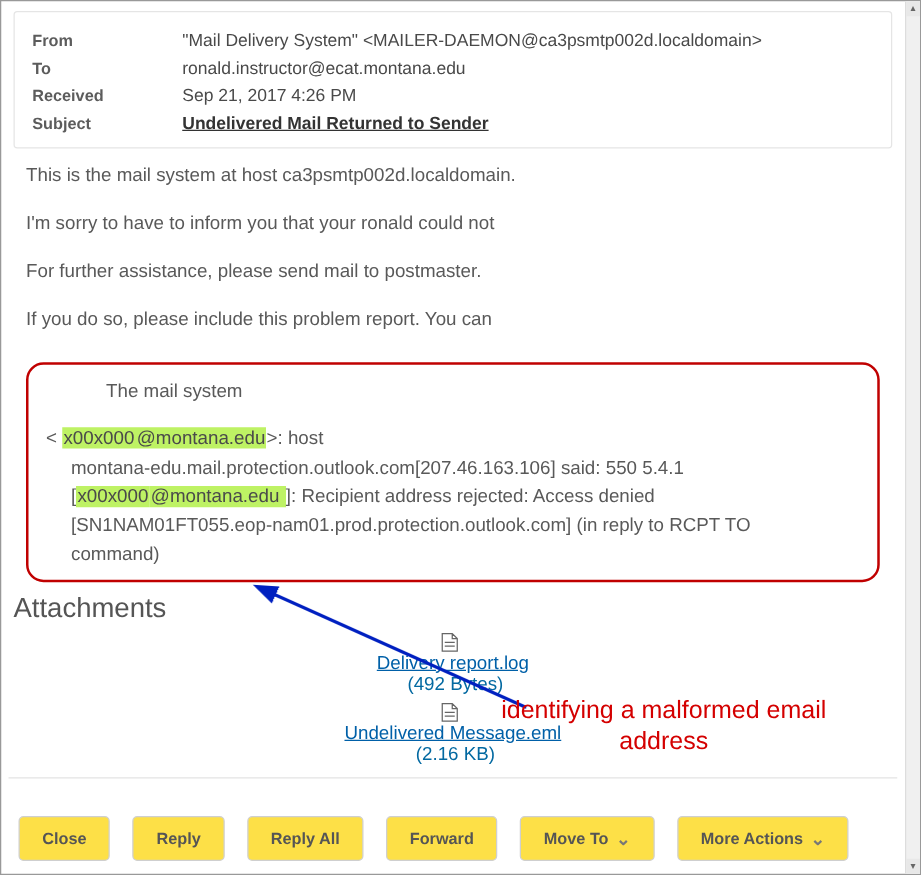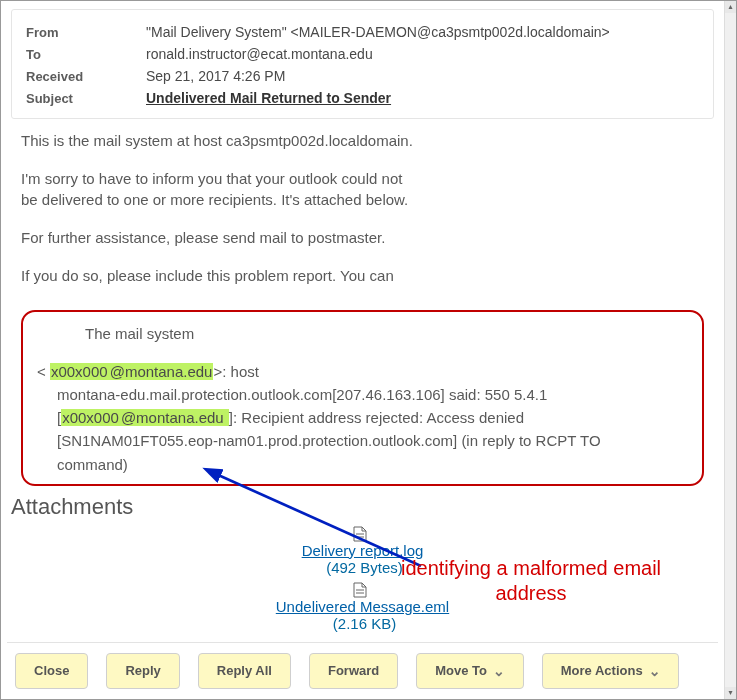--- a/index.html
+++ b/index.html
@@ -87,28 +87,29 @@
     border-top: 1px solid #e3e3e3;
     padding: 10px 8px 14px 8px;
     display: flex;
     gap: 18px;
     margin-top: 10px;
   }
   .btn {
     border: 1px solid #cfcfcf;
     border-radius: 4px;
     padding: 9px 18px;
-    background: #fef9c3;
+    background: #fde047;
     color: #555;
     font-size: 13px;
     font-weight: 600;
     cursor: pointer;
     display: inline-flex;
     align-items: center;
     gap: 6px;
+    margin-top: 20px;
   }
   .chev { font-size: 14px; color: #777; font-weight: 800; }
   .annotation {
     position: absolute;
     color: #d40000;
     font-size: 20px;
     text-align: center;
     line-height: 1.25;
     pointer-events: none;
   }
@@ -136,22 +137,21 @@
       </div>
       <div class="hrow">
         <div class="hlabel">Subject</div>
         <div class="hval bold">Undelivered Mail Returned to Sender</div>
       </div>
     </div>
 
     <div class="body-text">
       <p>This is the mail system at host ca3psmtp002d.localdomain.</p>
       <p>
-        <span>I'm sorry to have to inform you that your outlook could not</span><br>
-        <span>be delivered to one or more recipients. It's attached below.</span>
+        <span>I'm sorry to have to inform you that your ronald could not</span><br>
       </p>
       <p>For further assistance, please send mail to postmaster.</p>
       <p>
         <span>If you do so, please include this problem report. You can</span><br>
       </p>
     </div>
 
     <div class="callout-box">
       <div class="ind1">The mail system</div>
       <div style="height:14px"></div>

